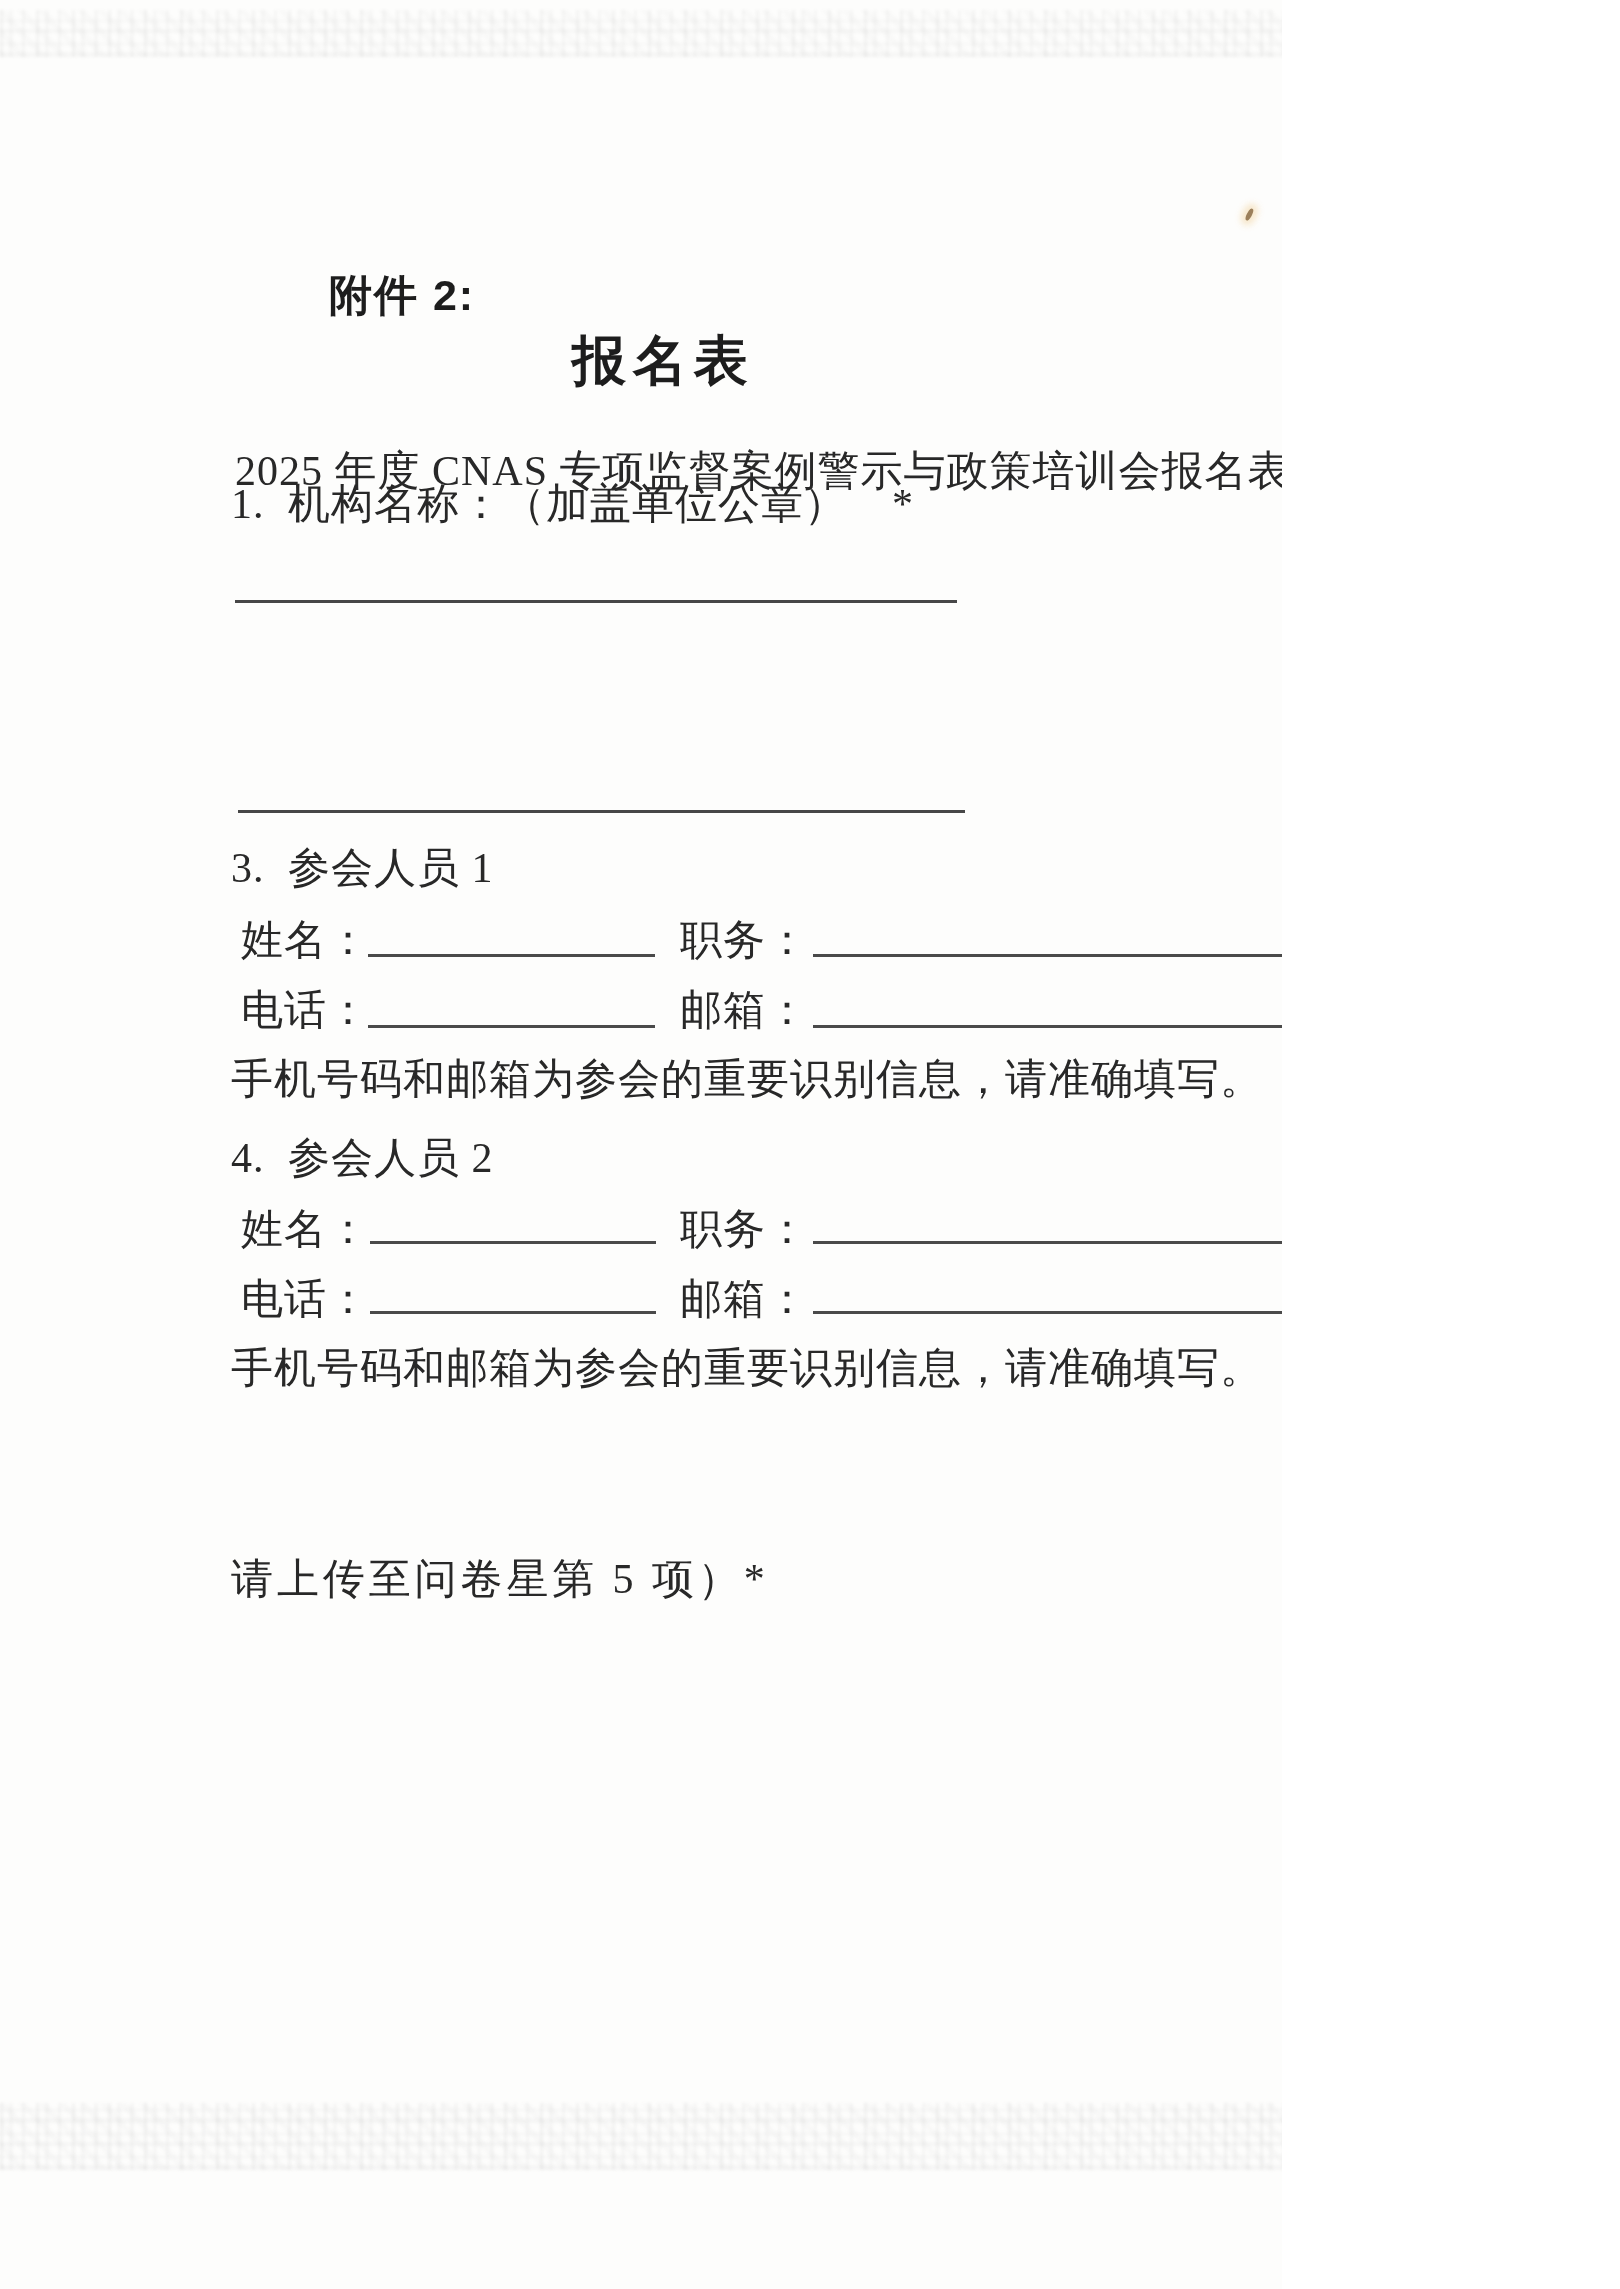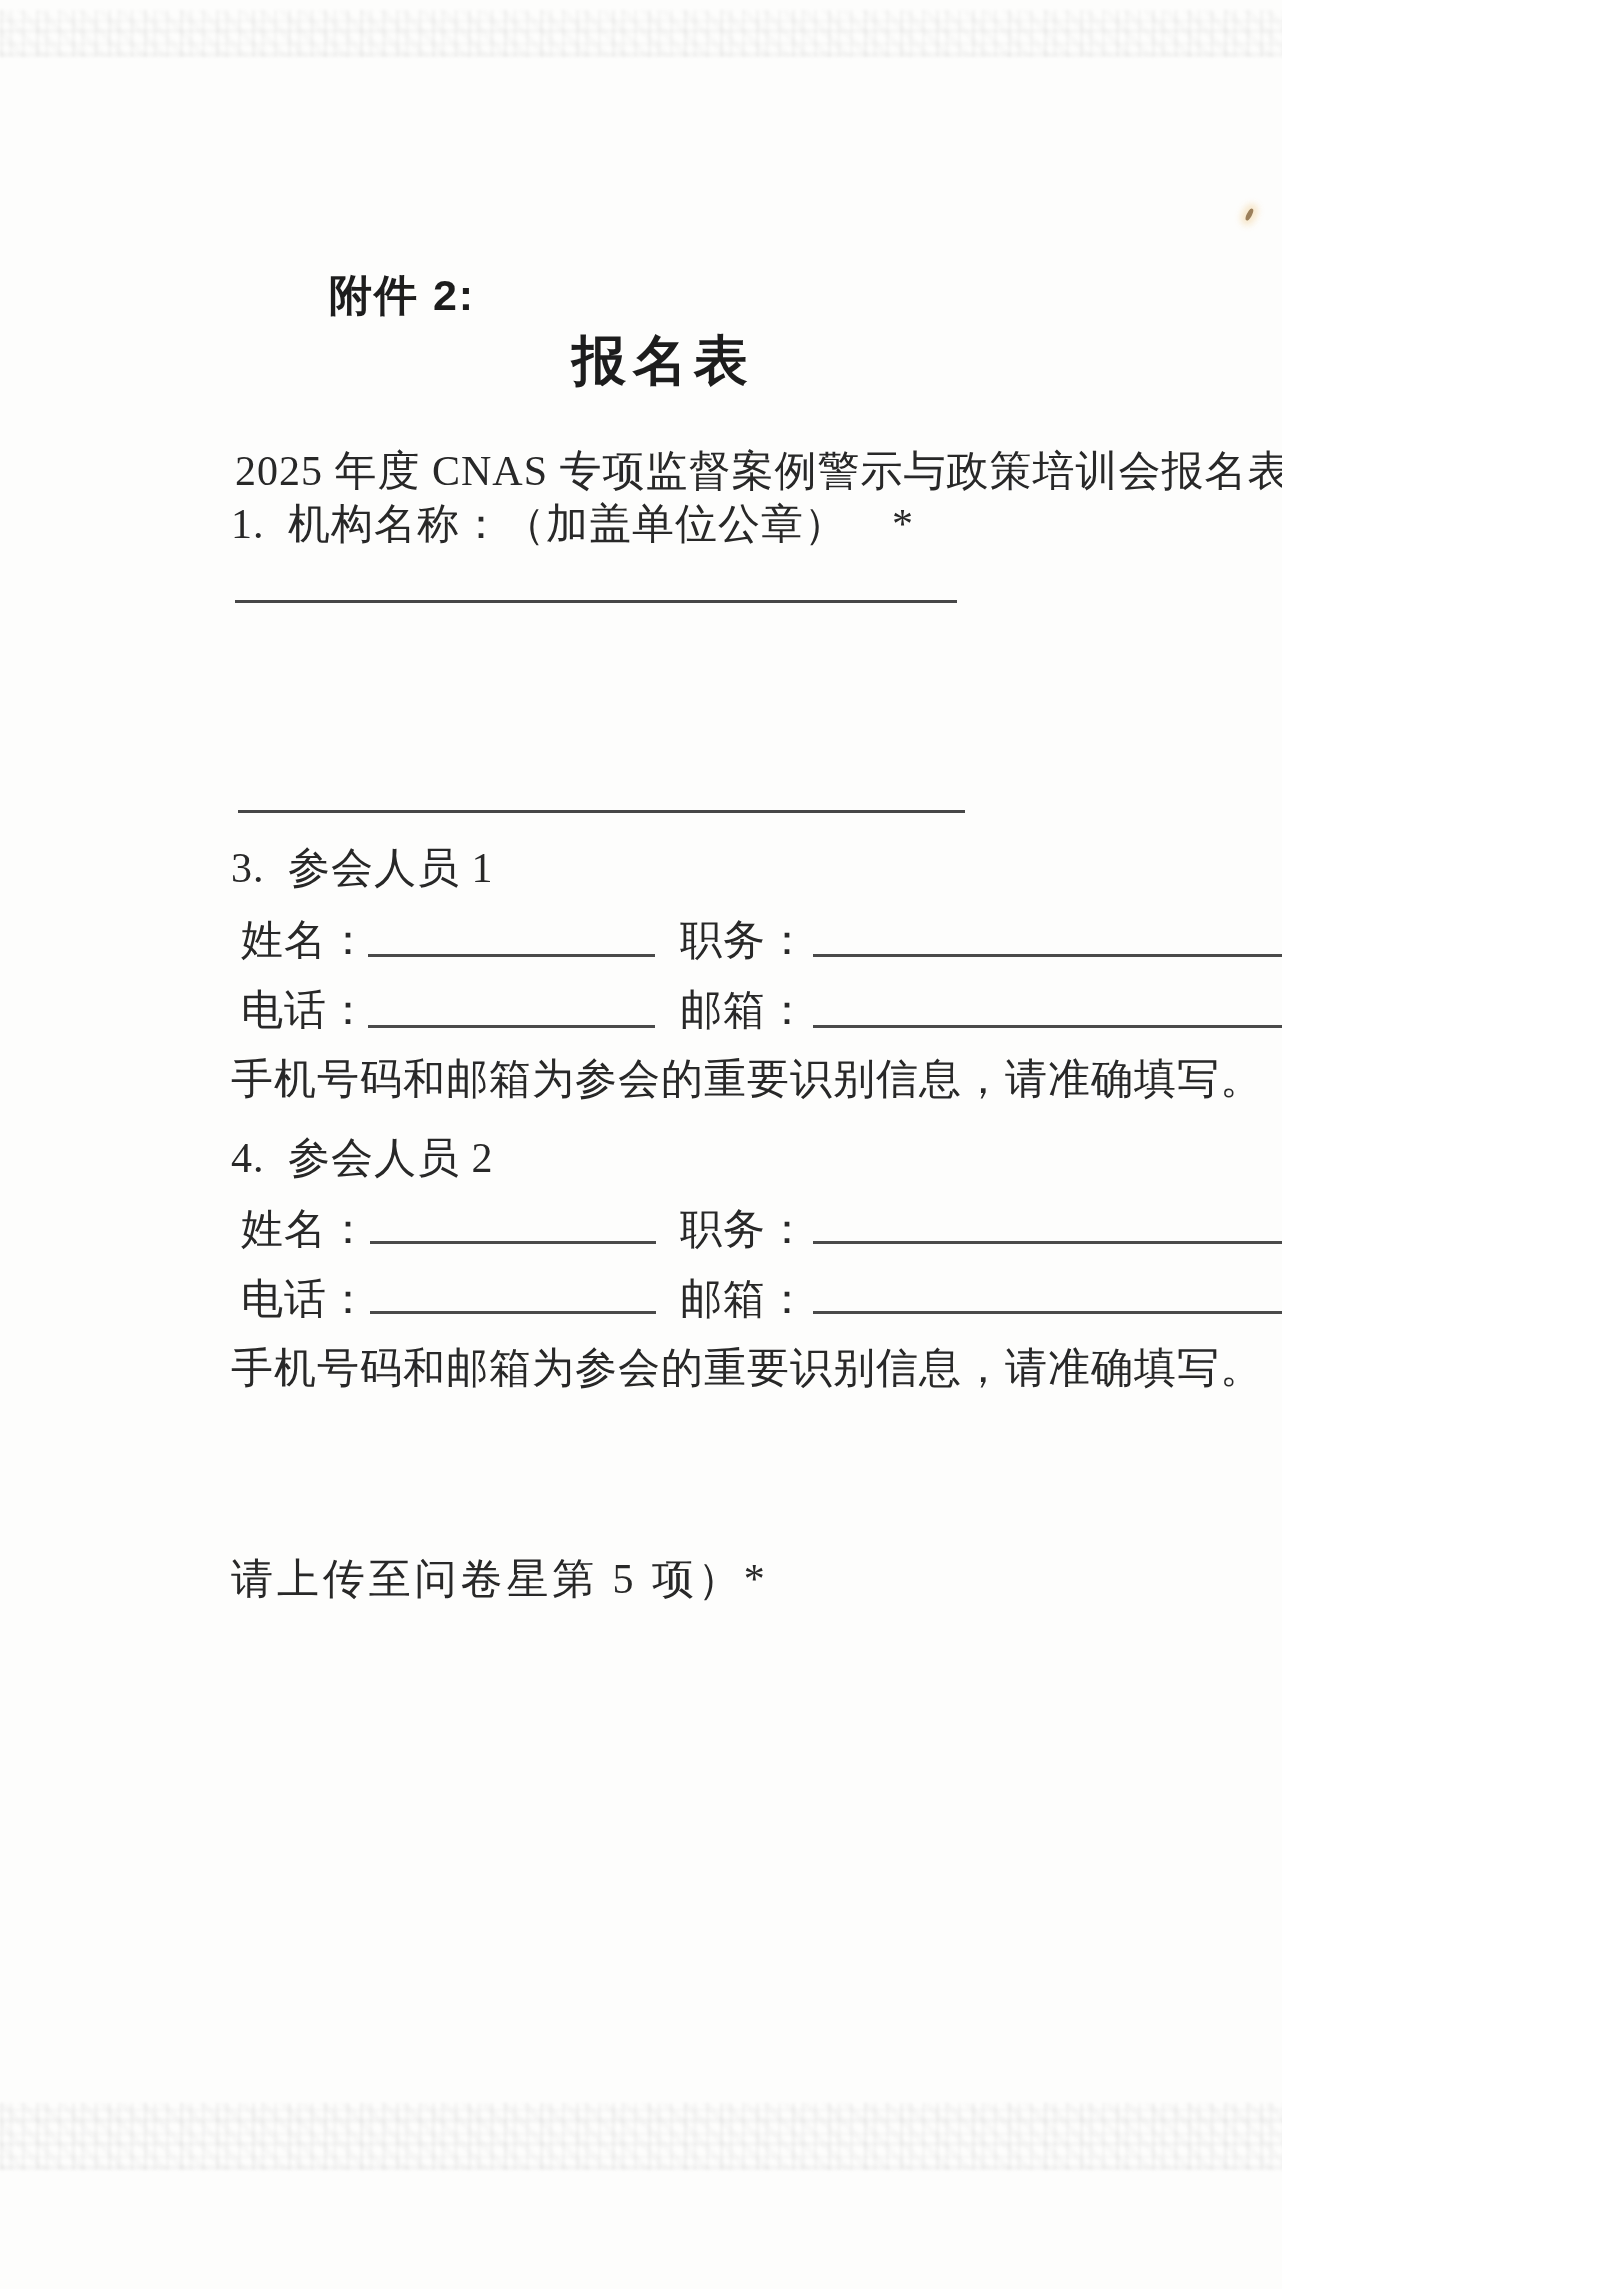--- a/index.html
+++ b/index.html
@@ -49,21 +49,21 @@
 <div class="page">
 
   <div class="noise noise-top"></div>
 
   <div class="abs heading attachment" style="left:329px; top:271px;">附件 2:</div>
 
   <div class="abs heading doc-title" style="left:572px; top:329px;">报名表</div>
 
   <div class="abs body-line" style="left:235px; top:412px;margin-top:35px;">2025 年度 CNAS 专项监督案例警示与政策培训会报名表</div>
 
-  <div class="abs body-line" style="left:231px; top:500px;">
+  <div class="abs body-line" style="left:231px; top:480px;">
     <span class="num">1.</span><span>机构名称：（加盖单位公章）</span><span class="star1">*</span>
   </div>
   <div class="blank" style="left:235px; top:600px; width:722px;"></div>
 
   <div class="blank" style="left:238px; top:810px; width:727px;"></div>
 
   <div class="abs body-line" style="left:231px; top:844px;">
     <span class="num">3.</span><span>参会人员 1</span>
   </div>
 

